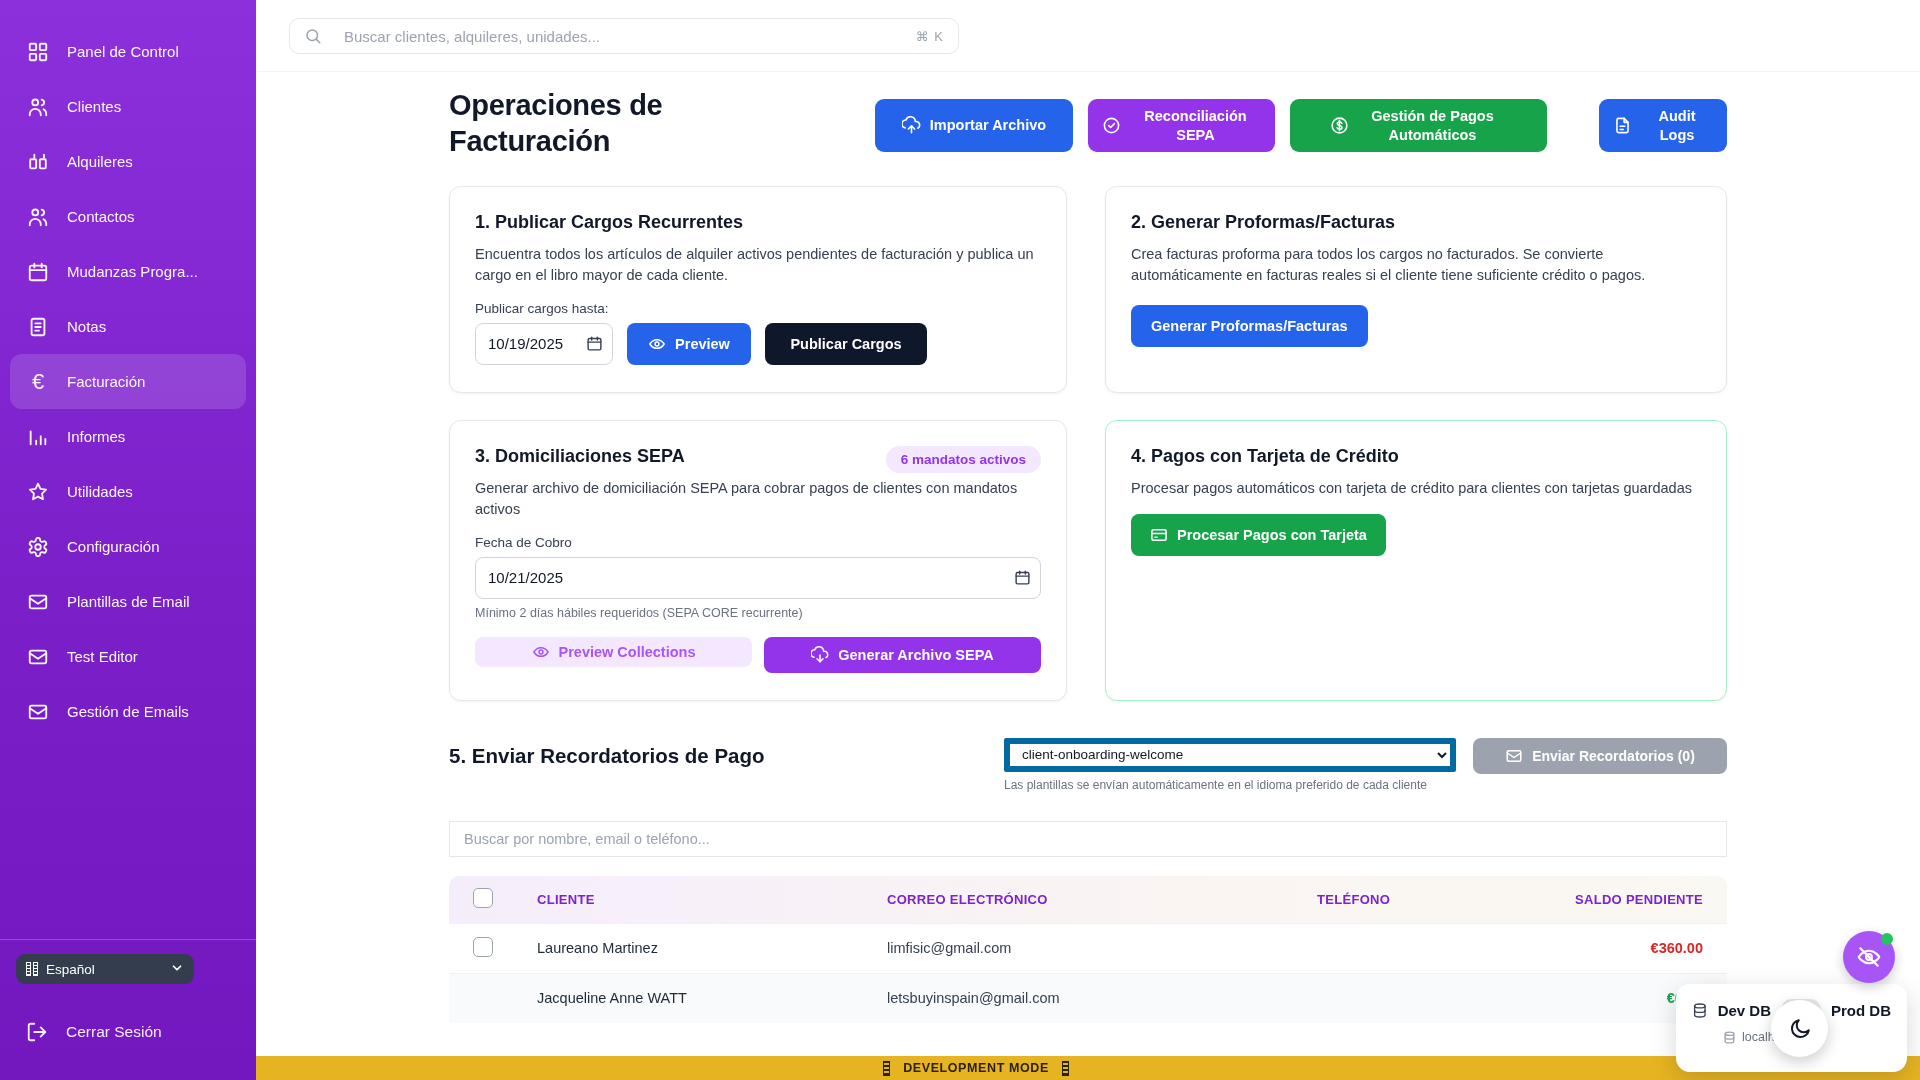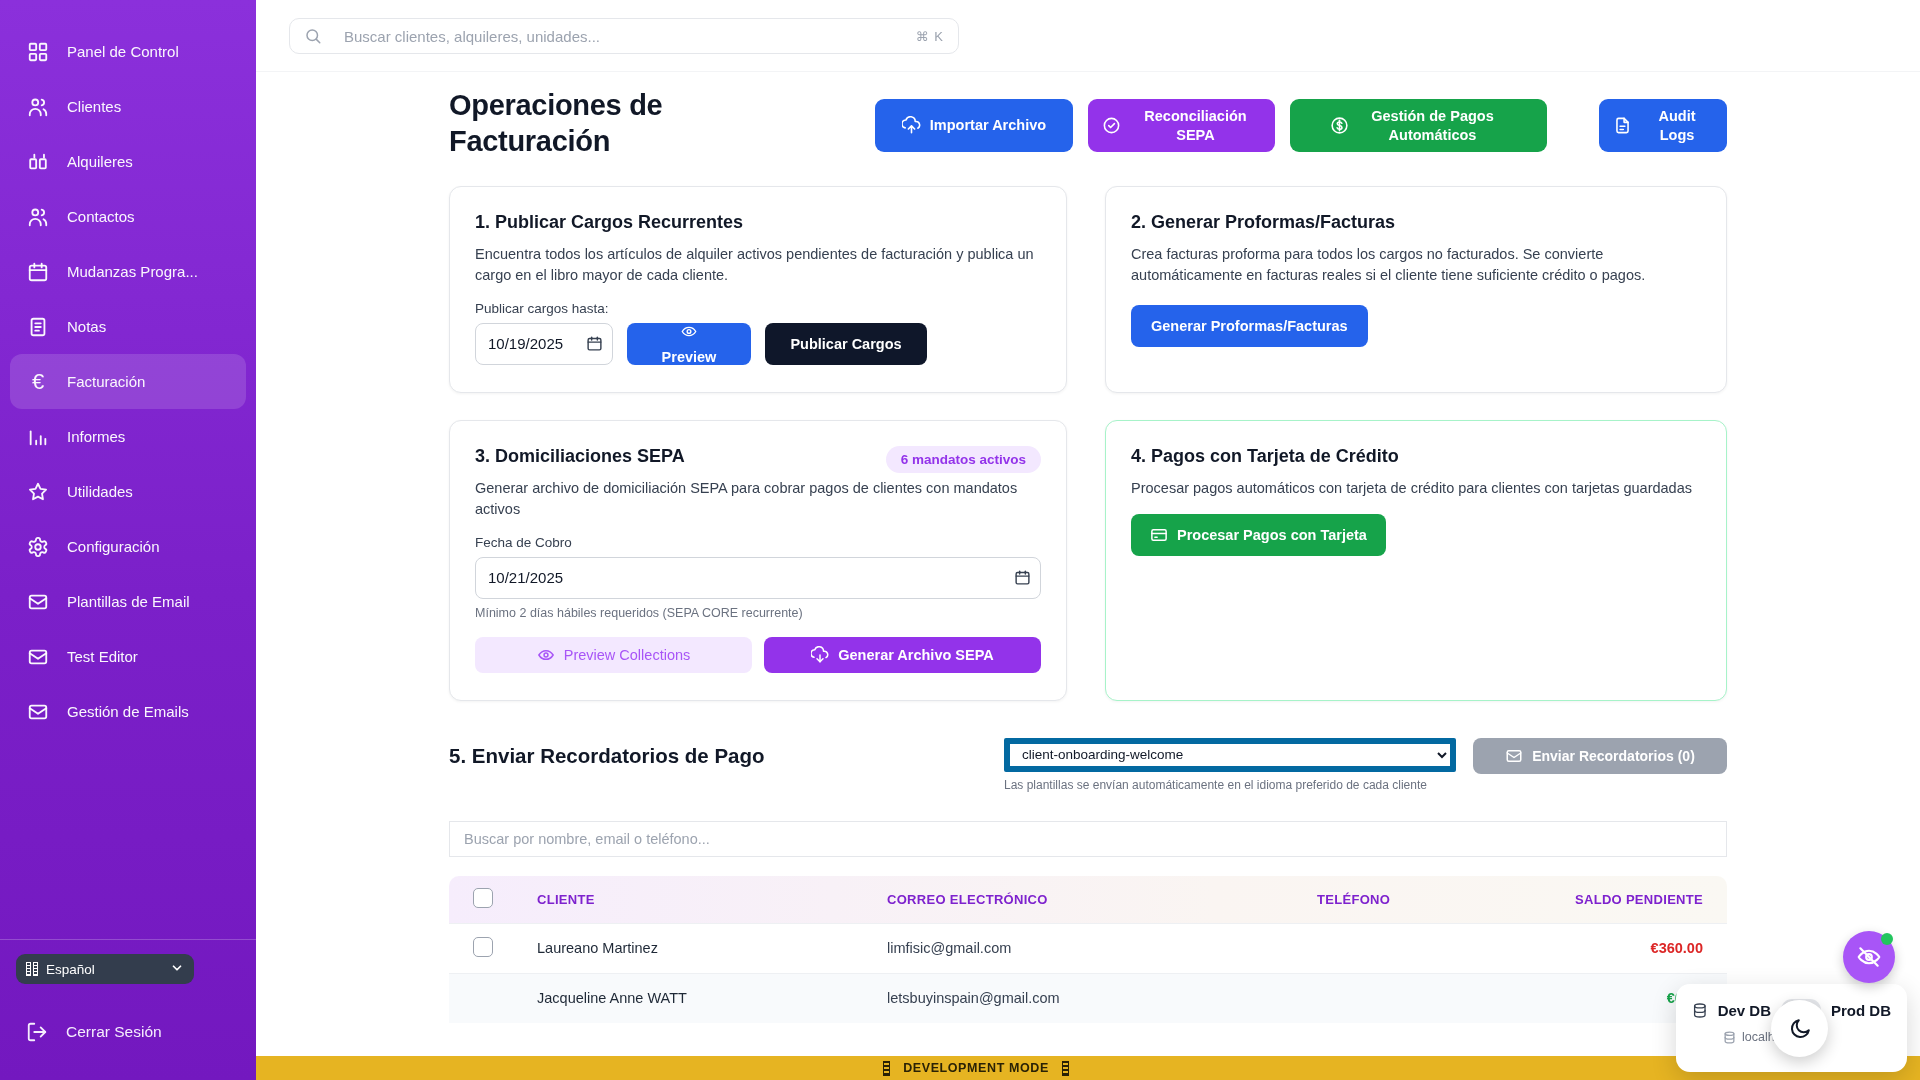--- a/index.html
+++ b/index.html
@@ -64,29 +64,29 @@
   .ctrl-row { display:flex; gap:14px; align-items:center; }
   .dateinput { position:relative; }
   .dateinput input { height:42px; border:1px solid #D1D5DB; border-radius:8px; padding:0 34px 0 12px;
     font-size:15px; color:#111827; width:100%; font-family:"Liberation Sans",sans-serif; outline:none; }
   .dateinput svg { position:absolute; right:10px; top:12px; width:17px; height:17px; color:#374151; }
   .dateinput.small { width:138px; }
   .btn { border:none; border-radius:8px; font-weight:700; font-size:14.5px; color:#fff;
     display:inline-flex; align-items:center; justify-content:center; gap:9px; cursor:pointer;
     font-family:"Liberation Sans",sans-serif; }
   .btn svg { width:18px; height:18px; }
-  .btn-preview { background:#2563EB; width:124px; height:42px;flex-direction:column; }
+  .btn-preview { background:#2563EB; width:124px; height:42px; }
   .btn-dark { background:#0f172a; width:162px; height:42px; }
   .btn-proformas { background:#2563EB; height:42px; padding:0 20px; margin-top:4px; }
   .card-head { display:flex; justify-content:space-between; align-items:flex-start; }
   .badge { background:#F3E8FF; color:#9333EA; font-size:13.5px; font-weight:600;
     border-radius:999px; padding:6px 15px; white-space:nowrap; }
   .help-text { font-size:12.5px; color:#6B7280; margin-top:7px; }
   .sepa-btns { display:flex; gap:12px; margin-top:17px; }
-  .btn-light-purple { background:#F3E8FF; color:#A855F7; height:36px; flex:1; font-weight:400; }
+  .btn-light-purple { background:#F3E8FF; color:#A855F7; height:30px; flex:1; font-weight:700; }
   .btn-sepa-file { background:#9333EA; height:36px; flex:1; }
   .btn-card-pay { background:#16A34A; height:42px; padding:18px 19px; }
 
   
   .reminders-row { margin-top:37px; display:flex; align-items:flex-start; justify-content:space-between; }
   .reminders-row h2 { font-size:20.5px; font-weight:700; color:#111827; margin-top:6px;text-align:right; }
   .rem-right { display:flex; gap:17px; align-items:flex-start; }
   .template-col { width:452px; }
   .template-col select { width:100%; height:34px; border:6px solid #0369a1; border-radius:2px;
     font-size:13.5px; color:#111827; padding:0 8px; background:#fff; outline:none;

